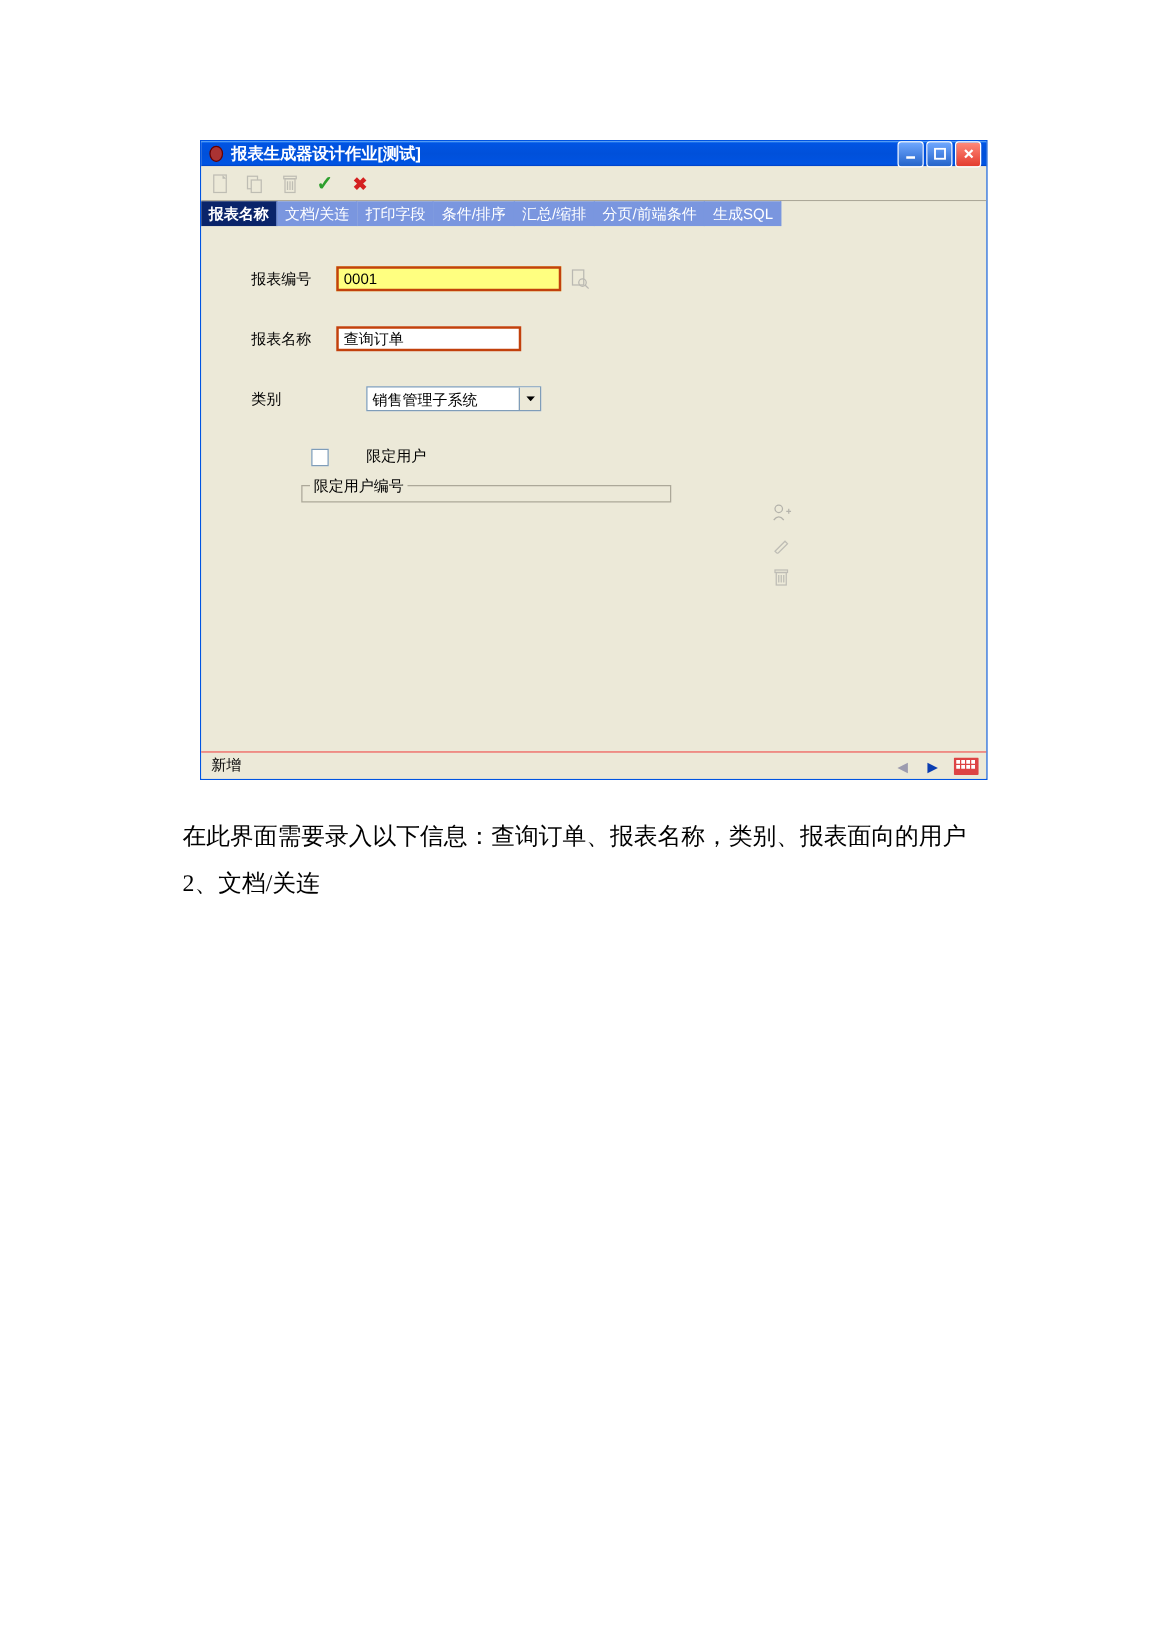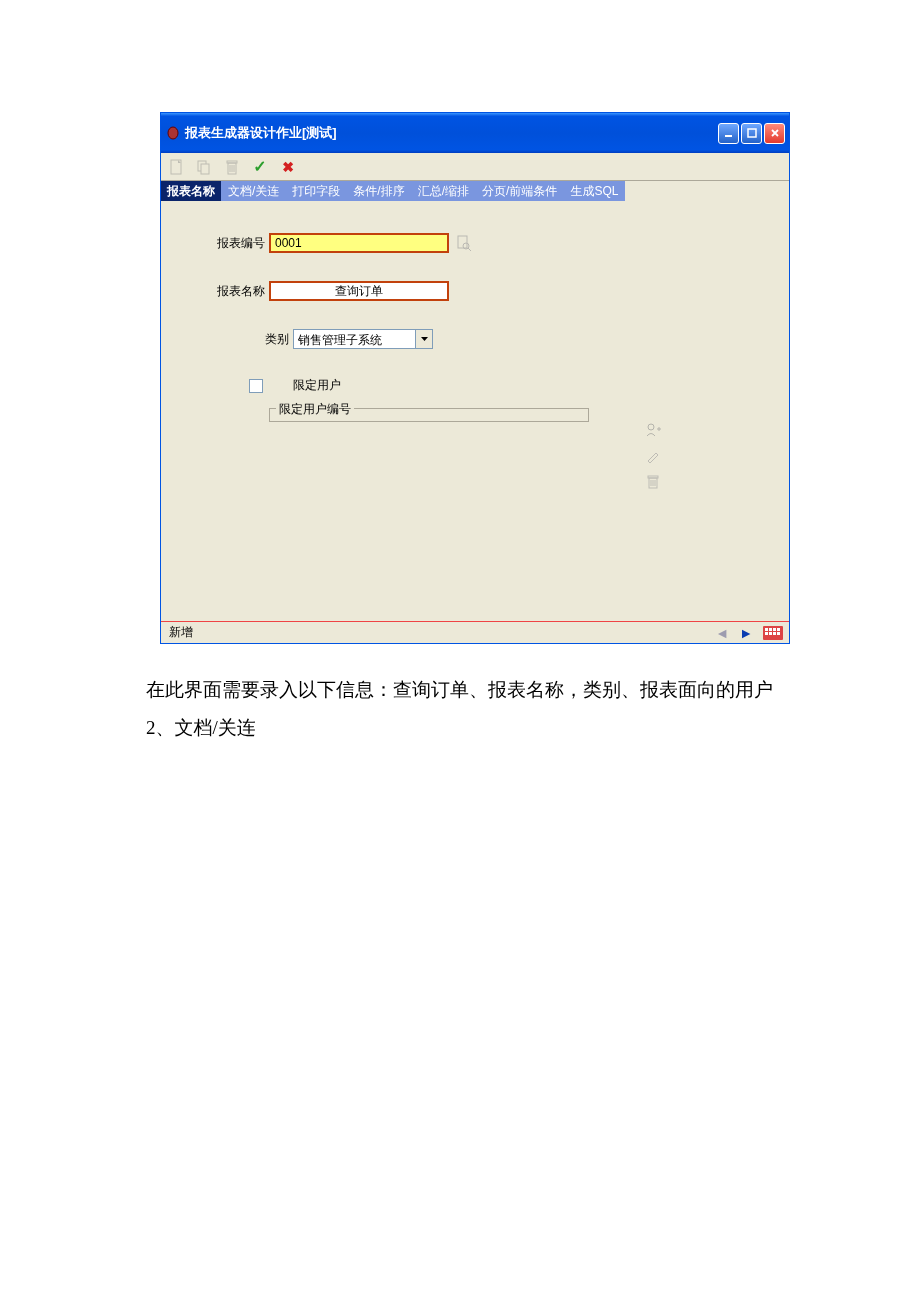--- a/index.html
+++ b/index.html
@@ -9,21 +9,21 @@
       width: 920px;
       font-size: 12px;
     }
     .window {
       margin: 112px 0 0 160px;
       width: 630px;
       border: 1px solid #0054e3;
       background: #ece9d8;
     }
     .titlebar {
-      height: 40px;
+      height: 20px;
       background: linear-gradient(to bottom, #3a95ff 0%, #0054e3 8%, #0050da 50%, #0054e3 92%, #003dc0 100%);
       display: flex;
       align-items: center;
       padding: 0 4px;
       color: #fff;
       font-weight: bold;
     }
     .titlebar-icon {
       width: 16px; height: 16px;
       margin-right: 4px;
@@ -85,34 +85,33 @@
       min-height: 420px;
       position: relative;
     }
     .field-row {
       display: flex;
       align-items: center;
       margin-bottom: 28px;
     }
     .field-label {
       width: 64px;
-      text-align: right;
       margin-right: 4px;
     }
     .text-input {
       border: 2px solid #c2410c;
       background: #fff;
       height: 20px;
       padding: 2px 4px;
       font-family: Liberation Sans, sans-serif;
       font-size: 12px;
     }
     .text-input.yellow { background: #ffff80; }
     .input-sm { width: 180px; }
-    .input-md { width: 180px; text-align: center; }
+    .input-md { width: 148px; }
     .select-wrap {
       border: 1px solid #7f9db9;
       background: #fff;
       height: 20px;
       display: flex;
       width: 140px;
     }
     .select-val { flex: 1; padding: 2px 4px; }
     .select-btn {
       width: 17px;
@@ -122,22 +121,22 @@
     }
     .checkbox-row { display: flex; align-items: center; margin-bottom: 14px; margin-left: 48px; gap: 24px; }
     .checkbox {
       width: 14px; height: 14px;
       border: 1px solid #7f9db9;
       background: #fff;
       margin-right: 6px;
     }
     .fieldset {
       border: 1px solid #aca899;
-      margin-left: 68px;
-      width: 320px;
+      margin-left: 40px;
+      width: 296px;
       padding: 6px;
       position: relative;
     }
     .fieldset-legend {
       position: absolute;
       top: -8px; left: 6px;
       background: #ece9d8;
       padding: 0 3px;
       font-size: 12px;
     }

